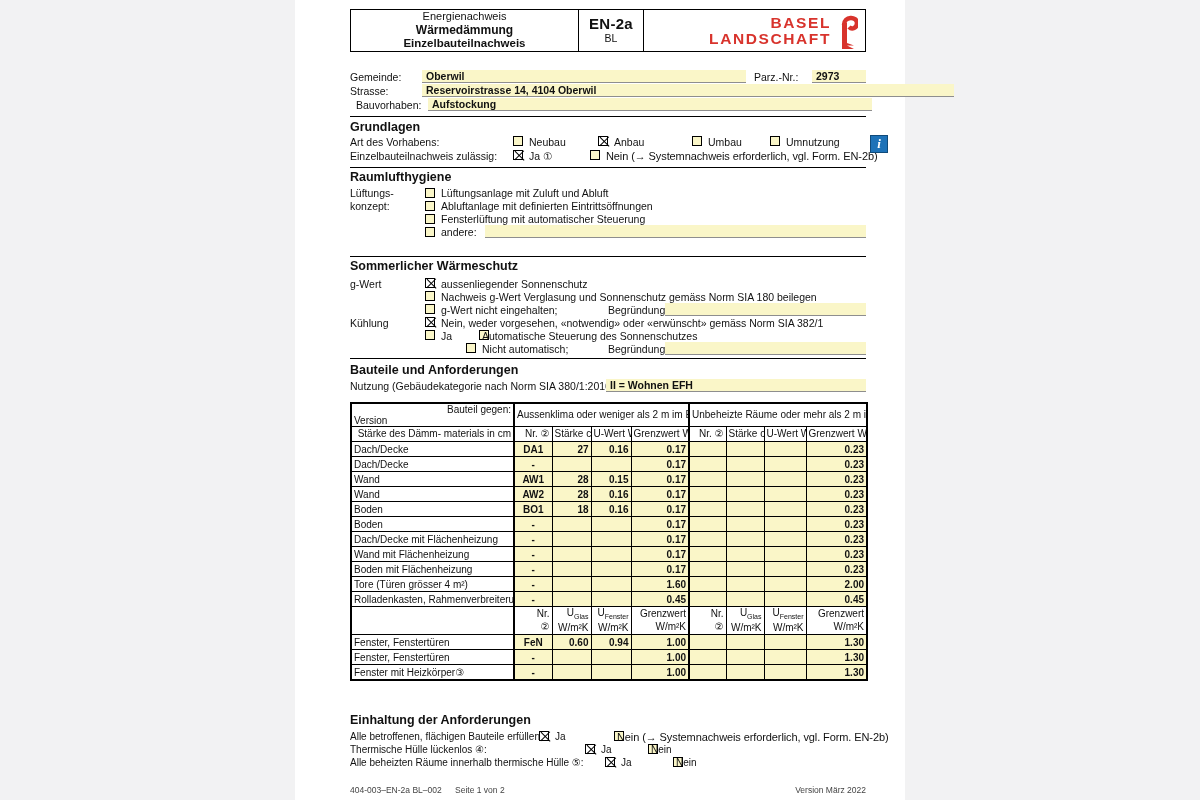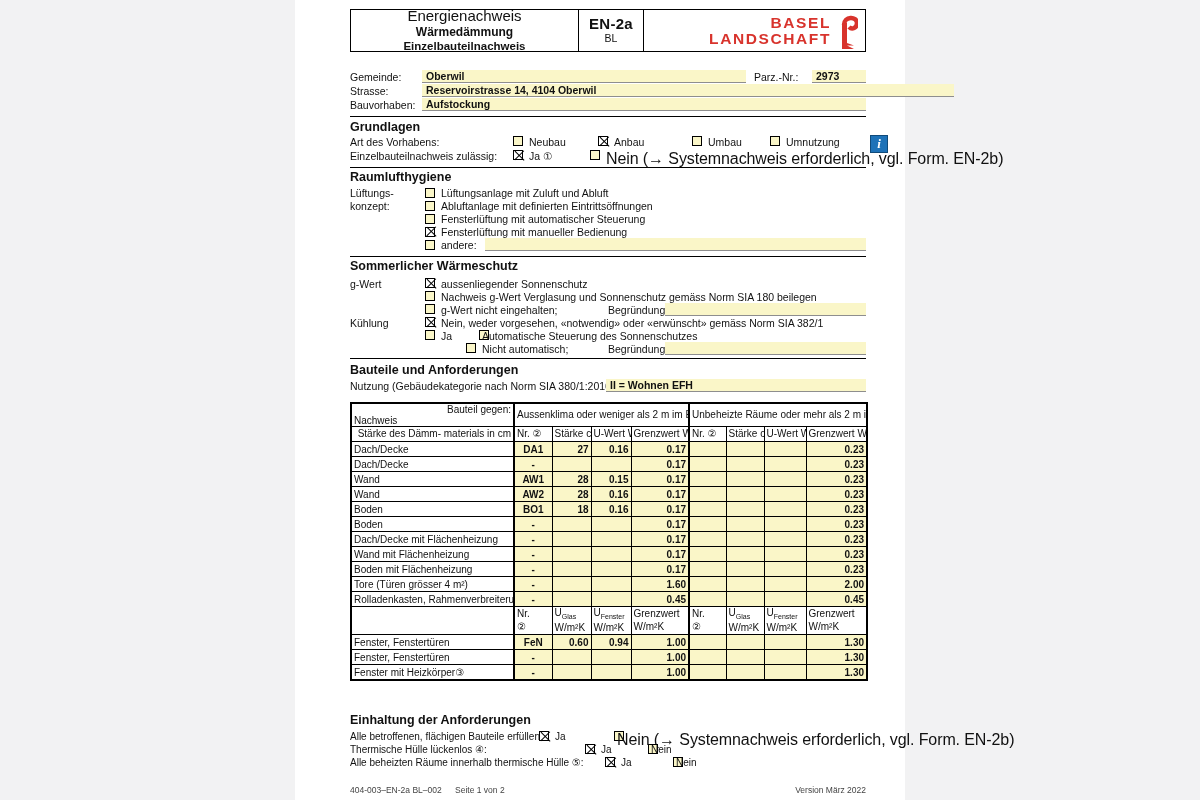--- a/index.html
+++ b/index.html
@@ -8,21 +8,21 @@
        font-family:"Liberation Sans",sans-serif;color:#111;}
   .page{position:absolute;left:295px;top:0;width:610px;height:800px;background:#fff;}
   .content{position:absolute;left:55px;top:0;width:516px;height:800px;font-size:10.5px;}
   .abs{position:absolute;}
   .nowrap{white-space:nowrap;}
 
   
   .hdr{left:0;top:9px;width:516px;height:43px;border:1px solid #000;display:flex;background:#fff;}
   .hdr-left{width:228px;border-right:1px solid #000;display:flex;flex-direction:column;
             align-items:center;justify-content:center;line-height:1.2;}
-  .hdr-class{font-size:15px;}
+  .hdr-class{font-size:11px;}
   .hdr-title{font-size:12px;font-weight:bold;}
   .hdr-sub{font-size:11.5px;font-weight:bold;}
   .hdr-code{width:65px;border-right:1px solid #000;text-align:center;padding-top:5px;}
   .code1{font-size:15px;font-weight:bold;letter-spacing:0.3px;}
   .code2{font-size:10.5px;}
   .hdr-logo{flex:1;display:flex;align-items:center;justify-content:flex-end;gap:5px;padding-right:7px;}
   .logo-text{color:var(--red);font-weight:bold;font-size:15.5px;line-height:1.02;
              text-align:right;letter-spacing:1.6px;}
   .stab{color:var(--red);}
 
@@ -49,32 +49,32 @@
   
   #bt-table{border-collapse:collapse;table-layout:fixed;width:516px;border:2px solid #000;}
   #bt-table td{border:1px solid #000;height:15px;padding:0 2px;overflow:hidden;
                white-space:nowrap;font-size:10px;vertical-align:middle;}
   tr.h1 td{height:29px;} tr.h2 td{height:25px;} tr.fh td{height:27px;}
   .corner{padding:1px 3px;}
   .corner .cwrap{display:flex;flex-direction:column;justify-content:space-between;height:100%;}
   .corner .top{text-align:right;display:block;}
   .corner .bot{text-align:left;display:block;}
   .ghead{text-align:center;white-space:pre-line;line-height:1.2;font-size:10px;}
-  .chead{text-align:left;white-space:pre-line;line-height:1.25;font-size:9.5px;padding:1px;}
+  .chead{text-align:right;white-space:pre-line;line-height:1.25;font-size:9.5px;padding:1px;}
   .subcorner{font-size:7.5px;text-align:right;white-space:pre-line;line-height:1.25;padding-right:3px;}
   .c-name{background:#fff;text-align:left;padding-left:3px;}
   .c-val{background:var(--yellow);font-weight:bold;}
   .c-ctr{text-align:center;}
   .c-rt{text-align:right;padding-right:3px;}
   .vt{border-left-width:2px !important;}
   .t2 td{border-top-width:2px;}
   .sub{font-size:7px;vertical-align:sub;}
 
   .e-lbl{font-size:10px;}
-  .tight{font-size:16px;letter-spacing:-0.1px;}
+  .tight{font-size:11px;letter-spacing:-0.1px;}
   .footer{font-size:8.5px;color:#444;}
 </style>
 </head>
 <body>
 
 <div class="page">
 <div class="content">
 
   <div class="abs hdr">
     <div class="hdr-left">
@@ -102,21 +102,21 @@
   <div class="abs" style="left:0;top:70px;width:516px;height:13px">
     <span class="abs" style="left:0;top:1px">Gemeinde:</span>
     <div class="field abs" style="left:72px;top:0;width:324px">Oberwil</div>
     <span class="abs" style="left:404px;top:1px">Parz.-Nr.:</span>
     <div class="field abs" style="left:462px;top:0;width:54px">2973</div>
   </div>
   <div class="abs" style="left:0;top:84px;width:516px;height:13px">
     <span class="abs" style="left:0;top:1px">Strasse:</span>
     <div class="field abs" style="left:72px;top:0;width:532px">Reservoirstrasse 14, 4104 Oberwil</div>
   </div>
-  <div class="abs" style="left:0;top:98px;width:512px;height:13px">
+  <div class="abs" style="left:6px;top:98px;width:512px;height:13px">
     <span class="abs" style="left:0;top:1px">Bauvorhaben:</span>
     <div class="field abs" style="left:72px;top:0;width:444px">Aufstockung</div>
   </div>
   <div class="abs hrule" style="top:116px"></div>
 
   <div class="abs sec-title" style="left:0;top:120px">Grundlagen</div>
   <div class="abs" style="left:0;top:136px;width:516px;height:12px">
     <span class="abs" style="left:0;top:0">Art des Vorhabens:</span>
     <div class="abs" style="left:163px;top:0;display:flex" id="art-options">
           <div class="opt" style="width: 77px;">
@@ -161,24 +161,20 @@
         </div>
         <div class="rlh-row">
           <span class="cb"></span>
           <span class="cbl">Abluftanlage mit definierten Eintrittsöffnungen</span>
         </div>
         <div class="rlh-row">
           <span class="cb"></span>
           <span class="cbl">Fensterlüftung mit automatischer Steuerung</span>
         </div>
         <div class="rlh-row">
-          <span class="cb checked"></span>
-          <span class="cbl">Fensterlüftung mit manueller Bedienung</span>
-        </div>
-        <div class="rlh-row">
           <span class="cb"></span>
           <span class="cbl">andere:</span>
           <div class="field" style="flex: 1 1 0%; margin-left: 8px;"></div>
         </div>
       </div>
   <div class="abs hrule" style="top:256px"></div>
 
   <div class="abs sec-title" style="left:0;top:259px">Sommerlicher Wärmeschutz</div>
   <span class="abs" style="left:0;top:278px">g-Wert</span>
   <div class="abs" style="left:0;top:277px;width:516px;height:13px">
@@ -230,21 +226,21 @@
           <col style="width: 37px;">
           <col style="width: 38px;">
           <col style="width: 42px;">
           <col style="width: 61px;">
         </colgroup>
         <tbody>
           <tr class="h1">
             <td class="corner">
               <div class="cwrap">
                 <span class="top">Bauteil gegen:</span>
-                <span class="bot">Nachweis</span>
+                <span class="bot">Version</span>
               </div>
             </td>
             <td class="ghead vt" colspan="4">Aussenklima oder
 weniger als 2 m im Erdreich</td>
             <td class="ghead vt" colspan="4">Unbeheizte Räume oder
 mehr als 2 m im Erdreich</td>
           </tr>
           <tr class="h2">
             <td class="subcorner">Stärke des Dämm-
 materials in cm</td>

